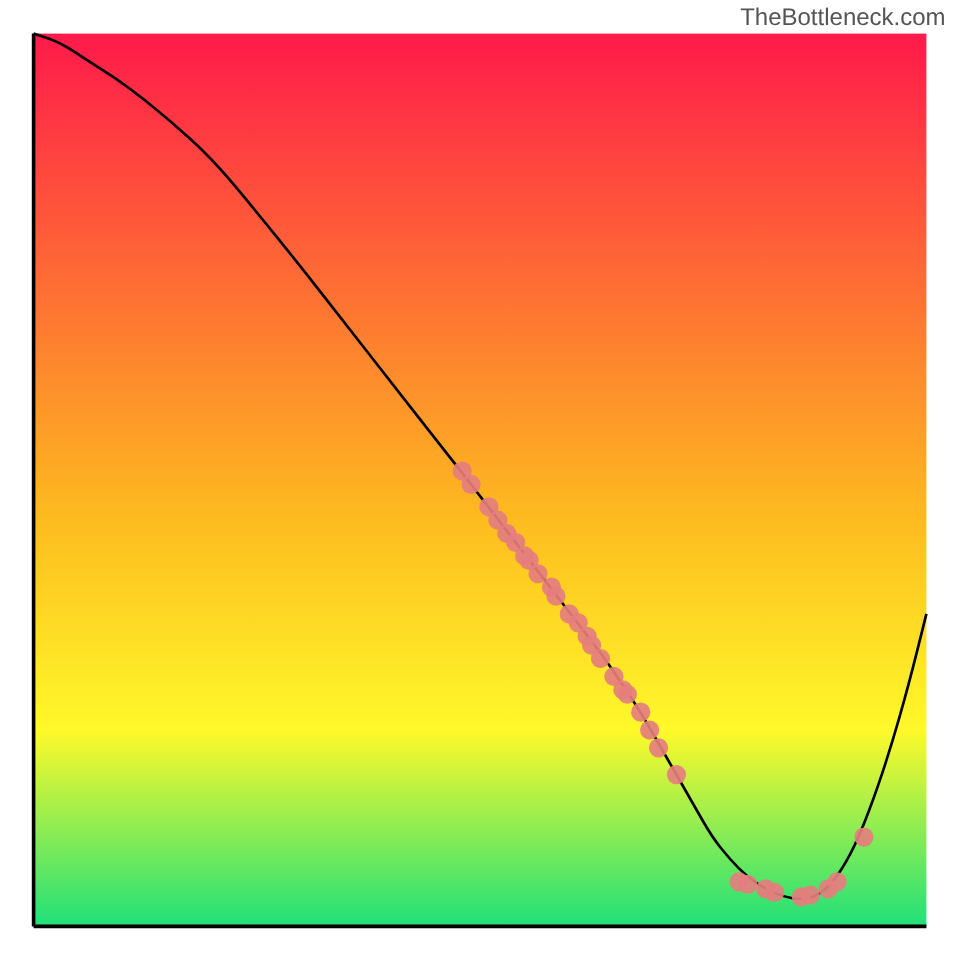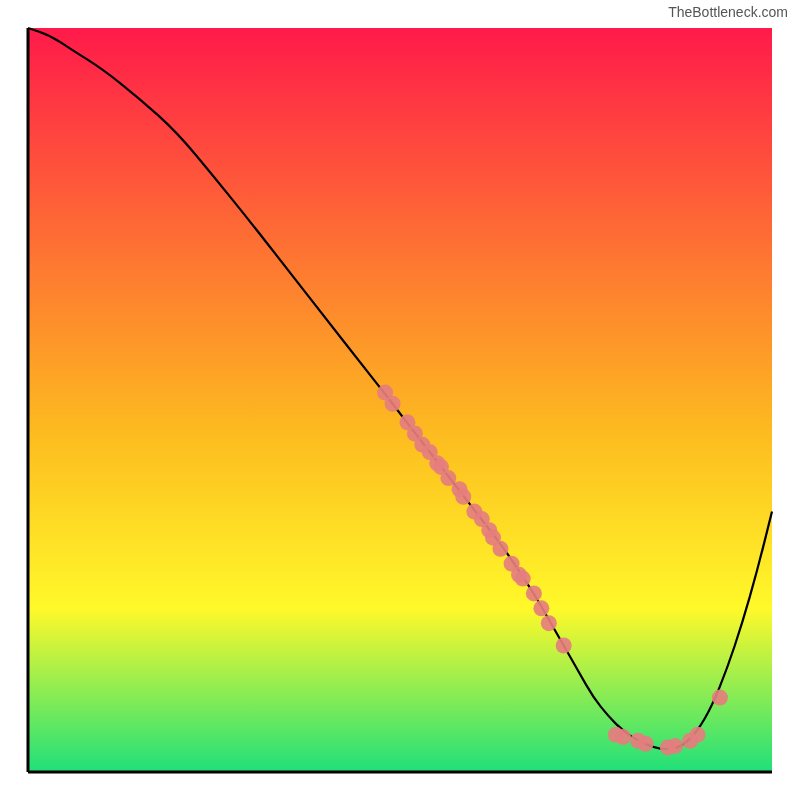--- a/index.html
+++ b/index.html
@@ -8,21 +8,21 @@
     width: 800px;
     height: 800px;
     background: #fff;
     font-family: Arial, Helvetica, sans-serif;
   }
   .watermark {
     position: absolute;
     top: 4px;
     right: 12px;
     color: #555;
-    font-size: 14px;
+    font-size: 20px;
   }
   .chart-wrap {
     position: absolute;
     top: 0;
     left: 0;
     width: 800px;
     height: 800px;
   }
   svg { display: block; }
 </style>

